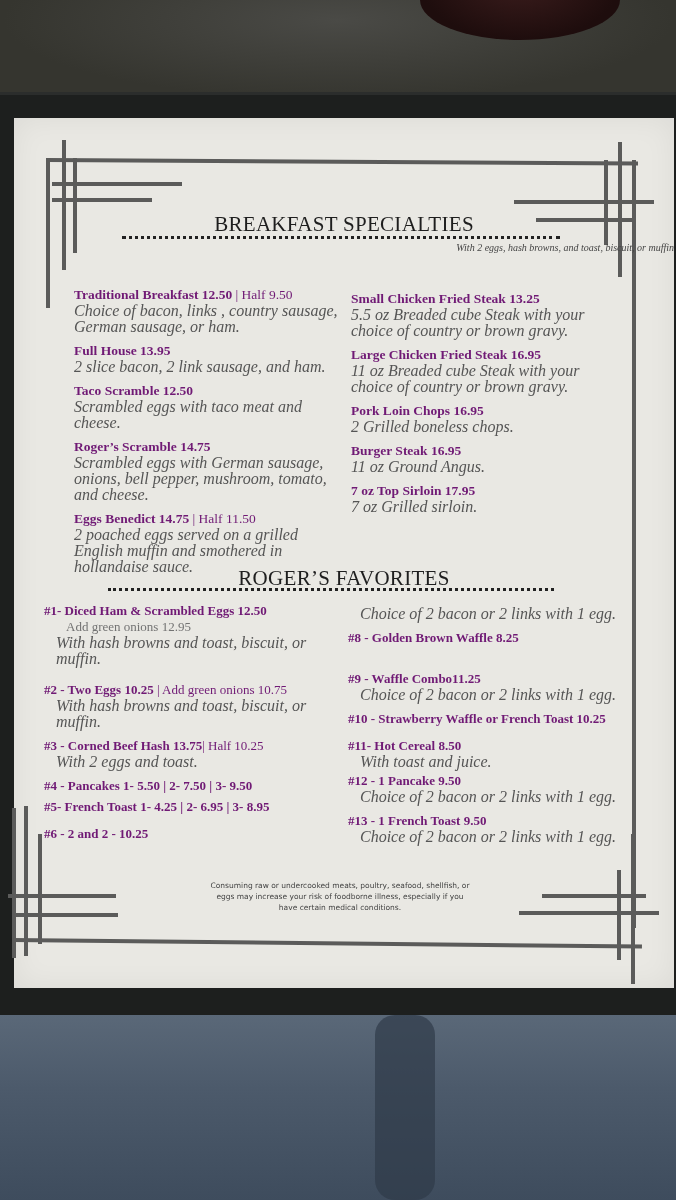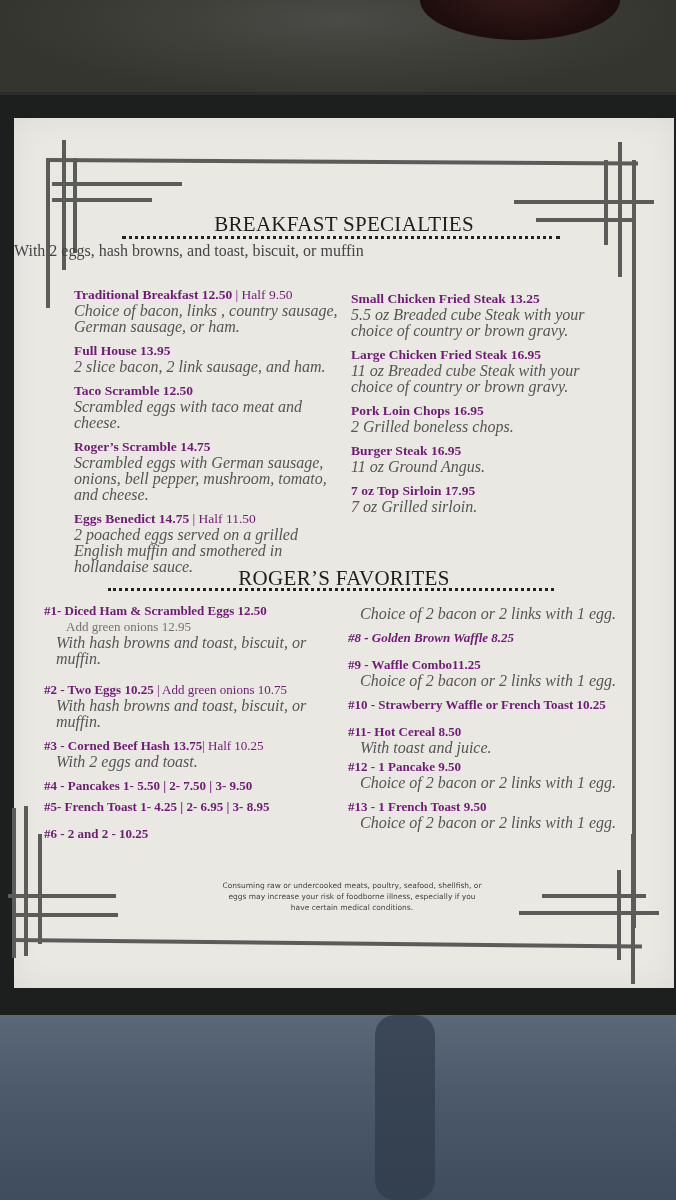--- a/index.html
+++ b/index.html
@@ -33,33 +33,33 @@
   }
   .deco { position:absolute; background:#5b5b5a; }
   .section-title {
     position:absolute; left:0; width:100%; text-align:center;
     color:#1e1e1e; font-size:21px; letter-spacing:.3px;
   }
   .dots {
     position:absolute; height:0; border-top:3px dotted #222;
   }
   .subtitle {
-    position:absolute; left:0; width:100%; text-align:left;
-    font-size:16px; color:#444;
+    position:absolute; left:0; width:100%; text-align:right;
+    font-style:italic; font-size:10px; color:#444;
   }
   .col { position:absolute; }
   .item { margin-bottom:7px; }
   .item-name { font-weight:bold; font-size:13.5px; color:#701a75; line-height:17px; white-space:nowrap; }
   .item-name .half { font-weight:normal; }
   .item-desc { font-style:italic; font-size:16px; color:#555; line-height:16px; }
   .item-extra { font-size:13px; color:#737373; line-height:16px; padding-left:22px; }
   .fav .item-name { font-size:13px; }
   .fav .item-desc { padding-left:12px; }
   .warning {
-    position:absolute; left:208px; top:762px; width:260px; text-align:center;
+    position:absolute; left:196px; top:762px; width:260px; text-align:center;
     font-family:"DejaVu Sans","Liberation Sans",sans-serif; font-size:7.5px; line-height:11px; color:#444;
   }
 </style>
 </head>
 <body>
 
 <div class="table-top"></div>
 <div class="cup"></div>
 <div class="binder"></div>
 <div class="jeans"></div>
@@ -170,21 +170,21 @@
     </div>
     <div class="item">
       <div class="item-name">#6 - 2 and 2 - 10.25</div>
     </div>
   </div>
 
   <div class="col fav" style="left:334px;top:488px;width:300px;">
     <div class="item">
       <div class="item-desc">Choice of 2 bacon or 2 links with 1 egg.</div>
     </div>
-    <div class="item" style="margin-bottom:10px;font-style:italic;">
+    <div class="item" style="margin-bottom:24px;">
       <div class="item-name">#8 - Golden Brown Waffle 8.25</div>
     </div>
     <div class="item">
       <div class="item-name">#9 - Waffle Combo11.25</div>
       <div class="item-desc">Choice of 2 bacon or 2 links with 1 egg.</div>
     </div>
     <div class="item" style="margin-bottom:10px;">
       <div class="item-name">#10 - Strawberry Waffle or French Toast 10.25</div>
     </div>
     <div class="item" style="margin-bottom:2px;">

